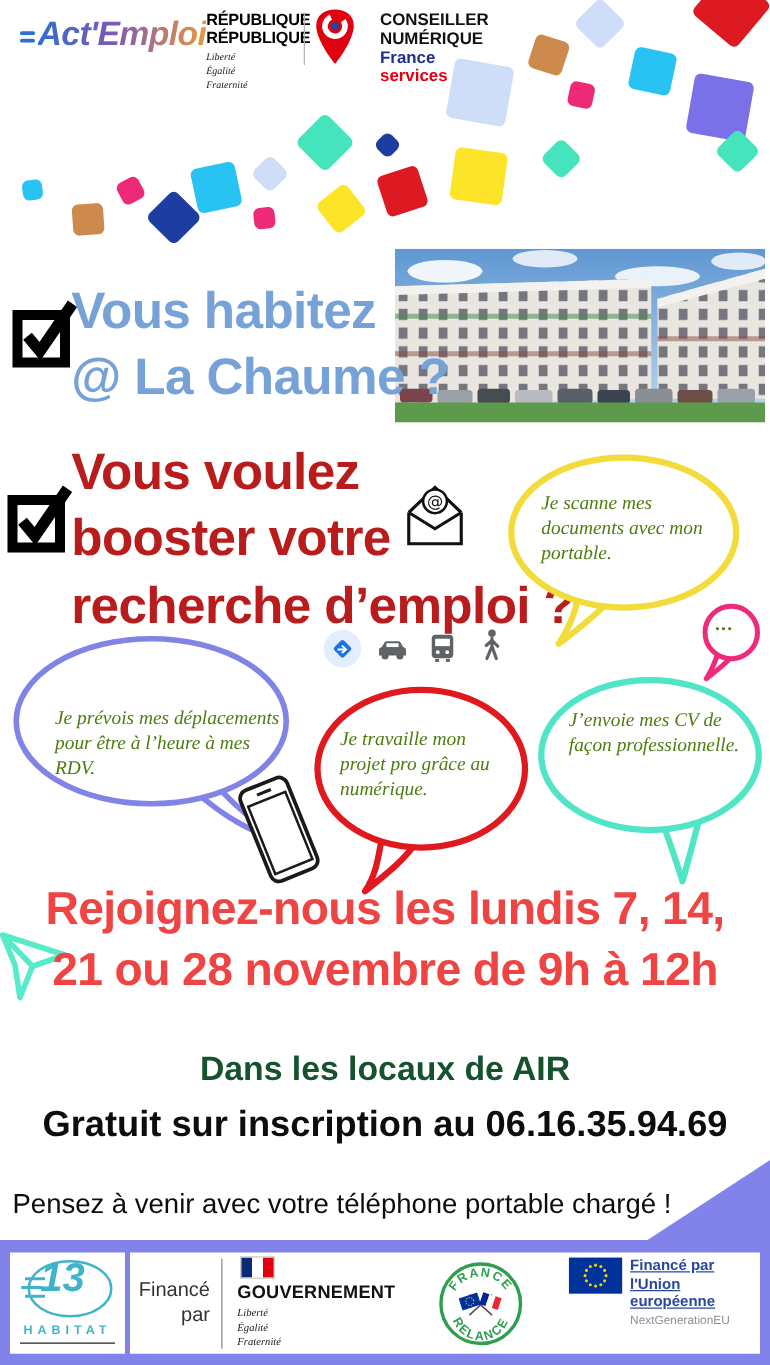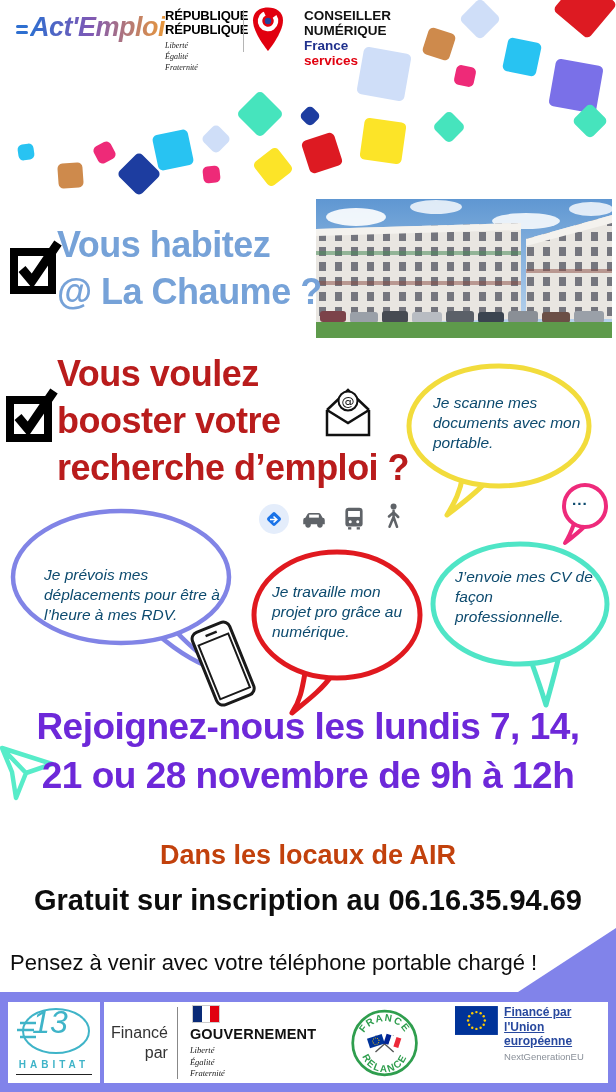--- a/index.html
+++ b/index.html
@@ -18,49 +18,49 @@
   .motto{margin-top:4px;font-family:"Liberation Serif",serif;font-style:italic;font-size:8px;
          line-height:1.35;color:#1a1a1a;}
   .motto span{display:block;}
   .hdr-div{position:absolute;left:243px;top:10px;width:1px;height:42px;background:#b5b5b5;}
   .cn-block{position:absolute;left:304px;top:8px;font-weight:bold;font-size:13.5px;line-height:1.12;}
   .cn-black{color:#111;}
   .cn-blue{color:#20318d;}
   .cn-red{color:#e1000f;}
 
   
-  .q-title{position:absolute;font-weight:bold;font-size:36px;line-height:1.3;letter-spacing:-0.5px;}
+  .q-title{position:absolute;font-weight:bold;font-size:41px;line-height:1.3;letter-spacing:-0.5px;}
   .q1{left:57px;top:222px;color:#76a2d8;}
   .q2{left:57px;top:351px;color:#b91c1c;}
   .q-title span{display:block;}
 
   
   .bubble-svg{position:absolute;overflow:visible;}
-  .btxt{position:absolute;font-family:Liberation Sans, sans-serif;font-style:italic;
-        font-size:15.5px;line-height:1.3;color:#0c4a6e;}
-
-  
-  .cta{position:absolute;left:0;top:702px;width:616px;text-align:center;color:#6d28d9;
+  .btxt{position:absolute;font-family:Liberation Serif, serif;font-style:italic;
+        font-size:15.5px;line-height:1.3;color:#4d7c0f;}
+
+  
+  .cta{position:absolute;left:0;top:702px;width:616px;text-align:center;color:#ef4444;
        font-weight:bold;font-size:37px;line-height:1.33;letter-spacing:-0.5px;}
   .cta span{display:block;}
-  .loc{position:absolute;left:0;top:840px;width:616px;text-align:center;color:#c2410c;
+  .loc{position:absolute;left:0;top:840px;width:616px;text-align:center;color:#14532d;
        font-weight:bold;font-size:27px;}
   .reg{position:absolute;left:0;top:884px;width:616px;text-align:center;color:#0d0d0d;
        font-weight:bold;font-size:29px;}
   .reminder{position:absolute;left:10px;top:950px;color:#0d0d0d;font-size:22px;}
 
   
   .wedge{position:absolute;left:518px;top:928px;width:0;height:0;
          border-left:98px solid transparent;border-bottom:64px solid #8183ea;}
   .footer-band{position:absolute;left:0;top:992px;width:616px;height:100px;background:#8183ea;}
   .fbox{position:absolute;background:#fff;}
   .fbox-a{left:8px;top:1002px;width:92px;height:81px;}
   .fbox-b{left:104px;top:1002px;width:504px;height:81px;display:flex;align-items:center;}
   .hab-num{position:absolute;left:0;top:2px;width:84px;text-align:center;color:#3fb4c8;
-           font-size:32px;font-weight:normal;font-style:italic;}
+           font-size:32px;font-weight:bold;font-style:italic;}
   .hab-label{position:absolute;left:0;top:57px;width:92px;text-align:center;color:#3fb4c8;
              font-size:10px;font-weight:bold;letter-spacing:4px;}
   .hab-line{position:absolute;left:8px;top:72px;width:76px;height:1px;background:#222;}
   .finance{margin-left:6px;width:62px;text-align:right;font-size:16px;color:#333;line-height:1.25;}
   .finance span{display:block;}
   .vdiv{width:1px;height:72px;background:#888;margin-left:9px;}
   .gov{margin-left:12px;width:150px;}
   .gov-flag{width:26px;height:16px;margin:0 0 3px 2px;
             background:linear-gradient(90deg,#092a77 0 33%,#fff 33% 66%,#e1000f 66% 100%);
             border:0.5px solid #ccc;}

